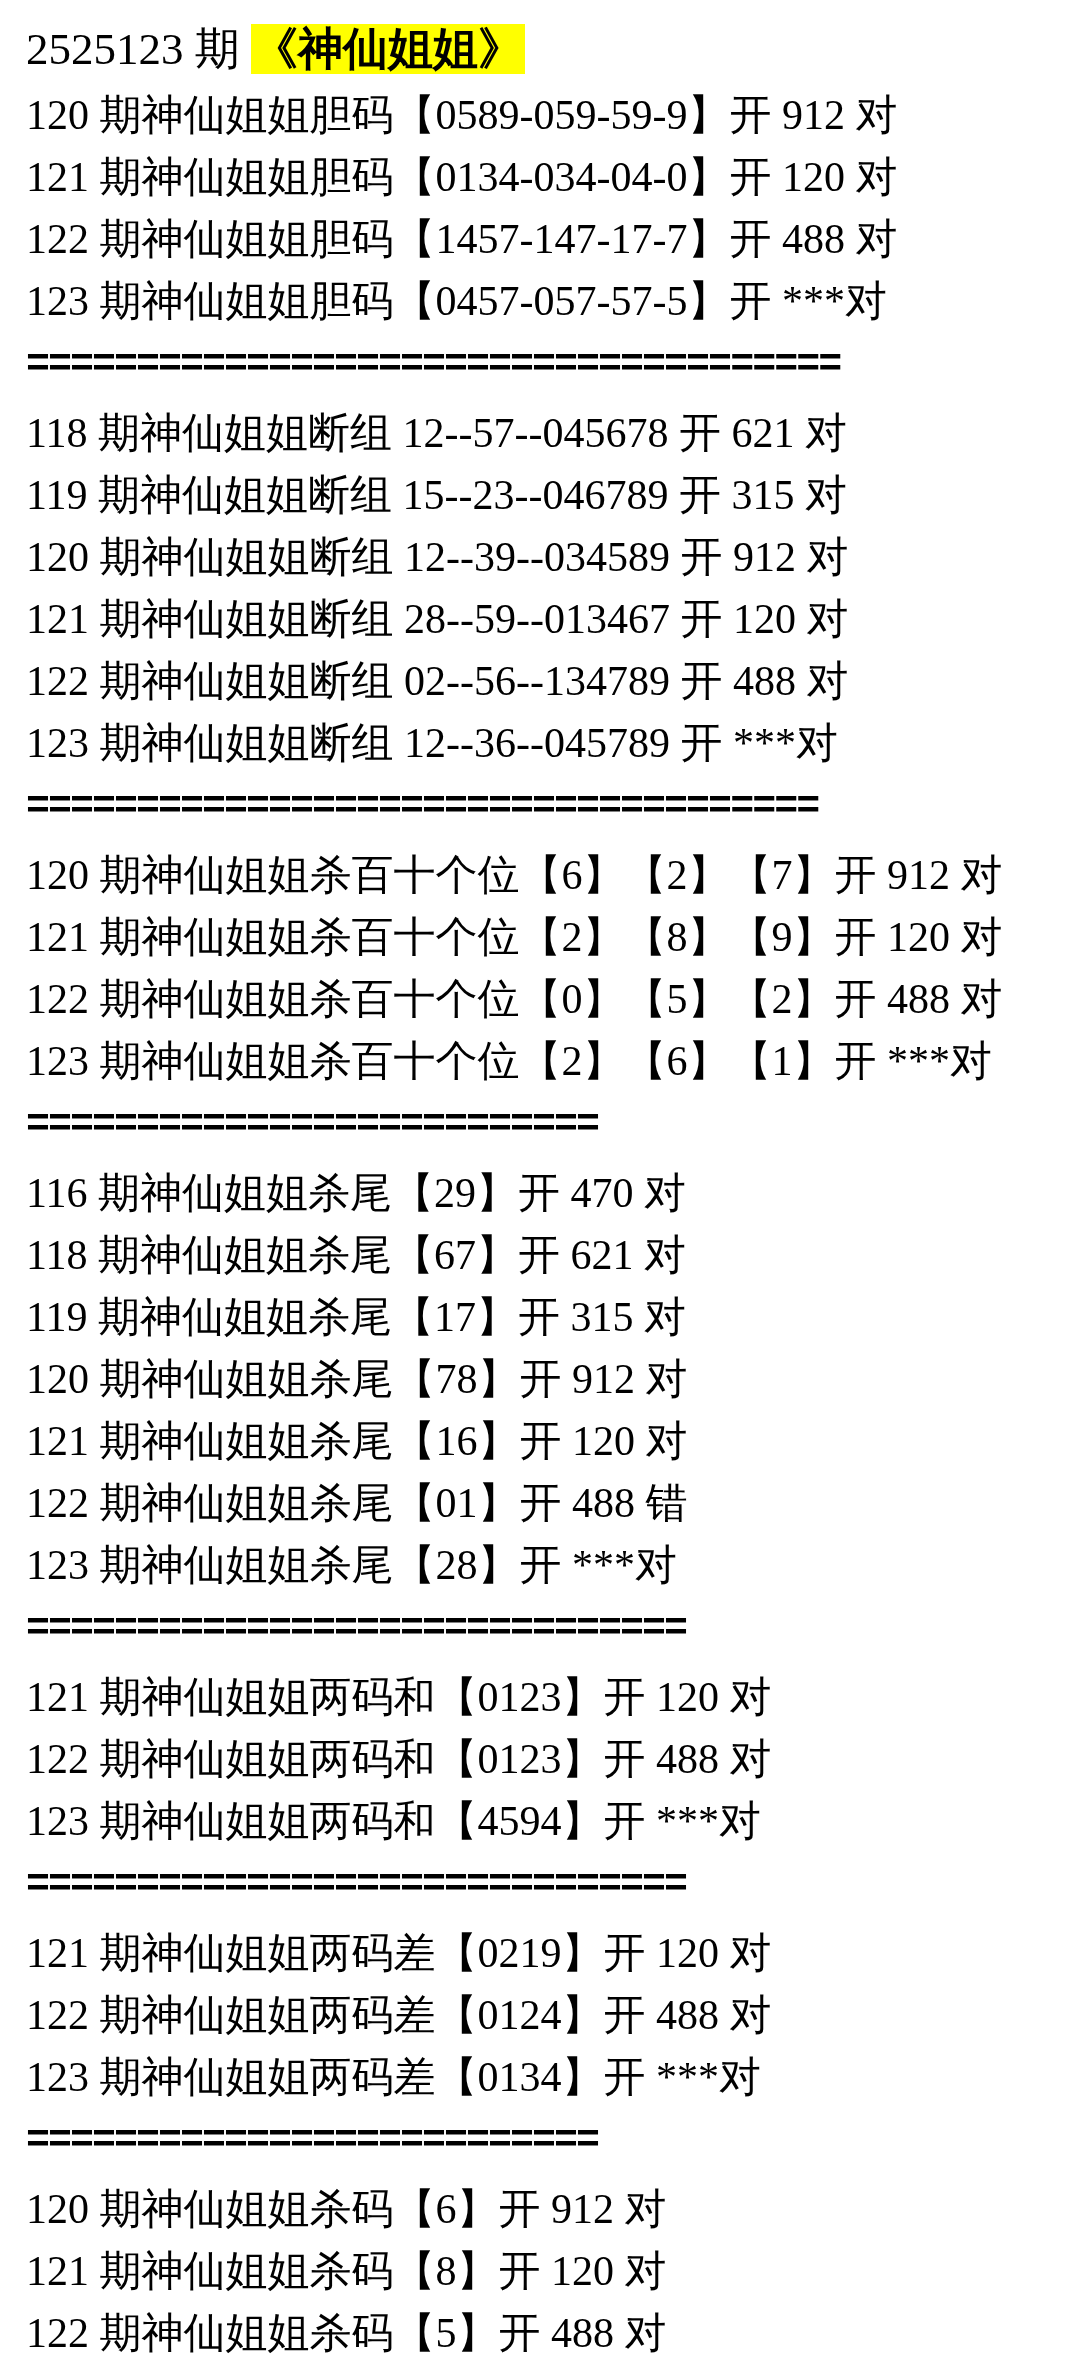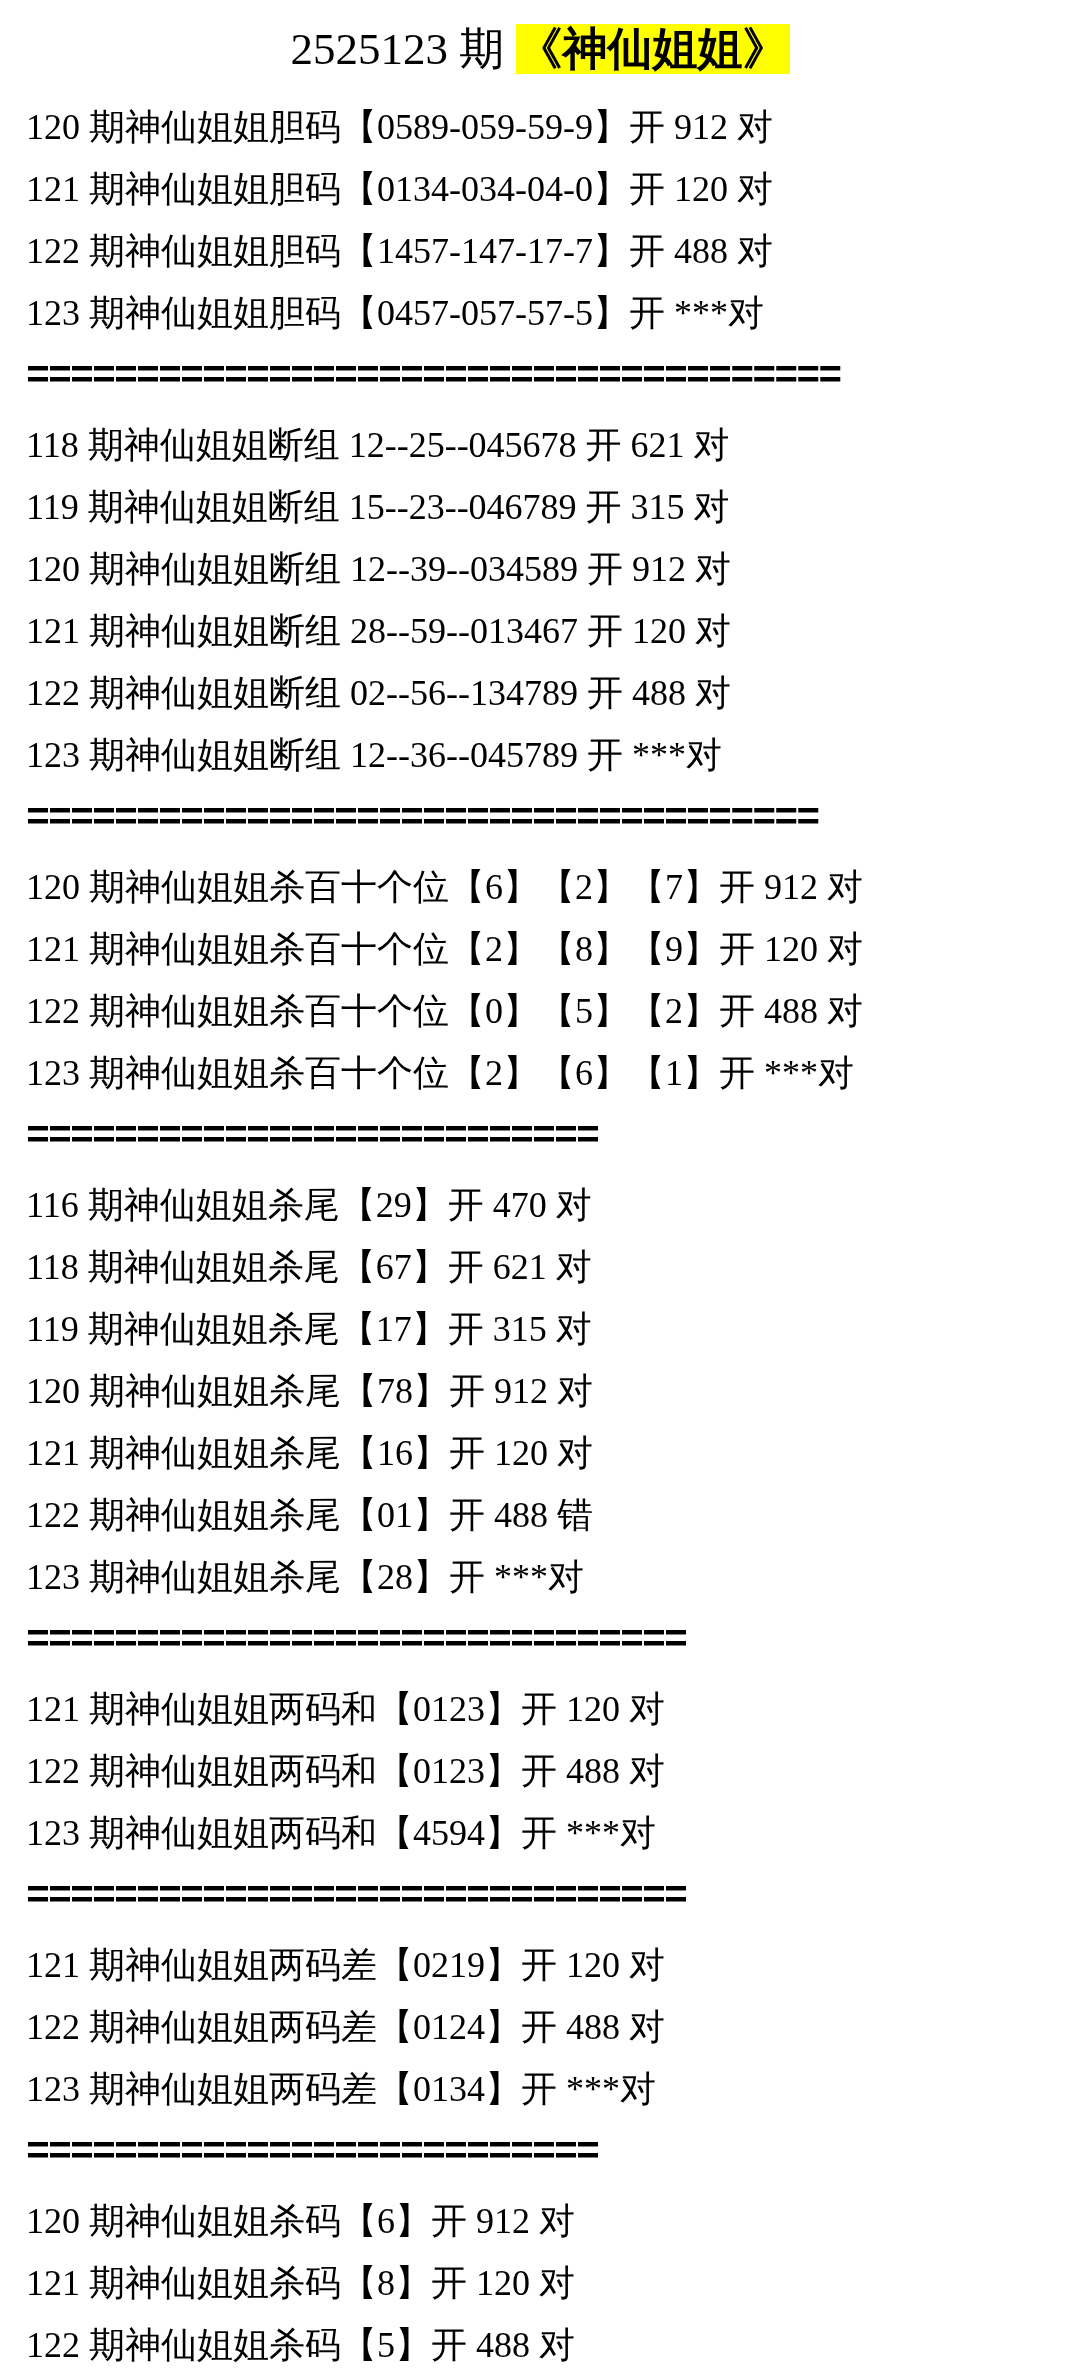--- a/index.html
+++ b/index.html
@@ -15,33 +15,32 @@
   }
   .page {
     box-sizing: border-box;
     width: 1080px;
     padding: 18px 26px 10px 26px;
   }
   .title-line {
     font-size: 45px;
     line-height: 62px;
     white-space: nowrap;
-    margin-bottom: 16px;
-    text-align: center;
+    margin-bottom: 4px;
   }
   .title-num {
     font-family: "Liberation Serif", "DejaVu Serif", serif;
   }
   .title-hl {
     background: #ffff00;
     font-weight: bold;
     padding: 0 2px;
   }
   .row {
-    font-size: 36px;
+    font-size: 42px;
     line-height: 62px;
     white-space: nowrap;
     letter-spacing: 0px;
   }
   .sep {
     font-size: 40px;
     line-height: 68px;
     letter-spacing: -2px;
     white-space: nowrap;
     font-family: "Liberation Mono", "DejaVu Sans Mono", monospace;
@@ -62,21 +61,21 @@
 
   <div class="block">
     <div class="row">120 期神仙姐姐胆码【0589-059-59-9】开 912 对</div>
     <div class="row">121 期神仙姐姐胆码【0134-034-04-0】开 120 对</div>
     <div class="row">122 期神仙姐姐胆码【1457-147-17-7】开 488 对</div>
     <div class="row">123 期神仙姐姐胆码【0457-057-57-5】开 ***对</div>
     <div class="sep">=====================================</div>
   </div>
 
   <div class="block">
-    <div class="row">118 期神仙姐姐断组 12--25--045678 开 621 对</div>
+    <div class="row">118 期神仙姐姐断组 12--57--045678 开 621 对</div>
     <div class="row">119 期神仙姐姐断组 15--23--046789 开 315 对</div>
     <div class="row">120 期神仙姐姐断组 12--39--034589 开 912 对</div>
     <div class="row">121 期神仙姐姐断组 28--59--013467 开 120 对</div>
     <div class="row">122 期神仙姐姐断组 02--56--134789 开 488 对</div>
     <div class="row">123 期神仙姐姐断组 12--36--045789 开 ***对</div>
     <div class="sep">====================================</div>
   </div>
 
   <div class="block">
     <div class="row">120 期神仙姐姐杀百十个位【6】【2】【7】开 912 对</div>

